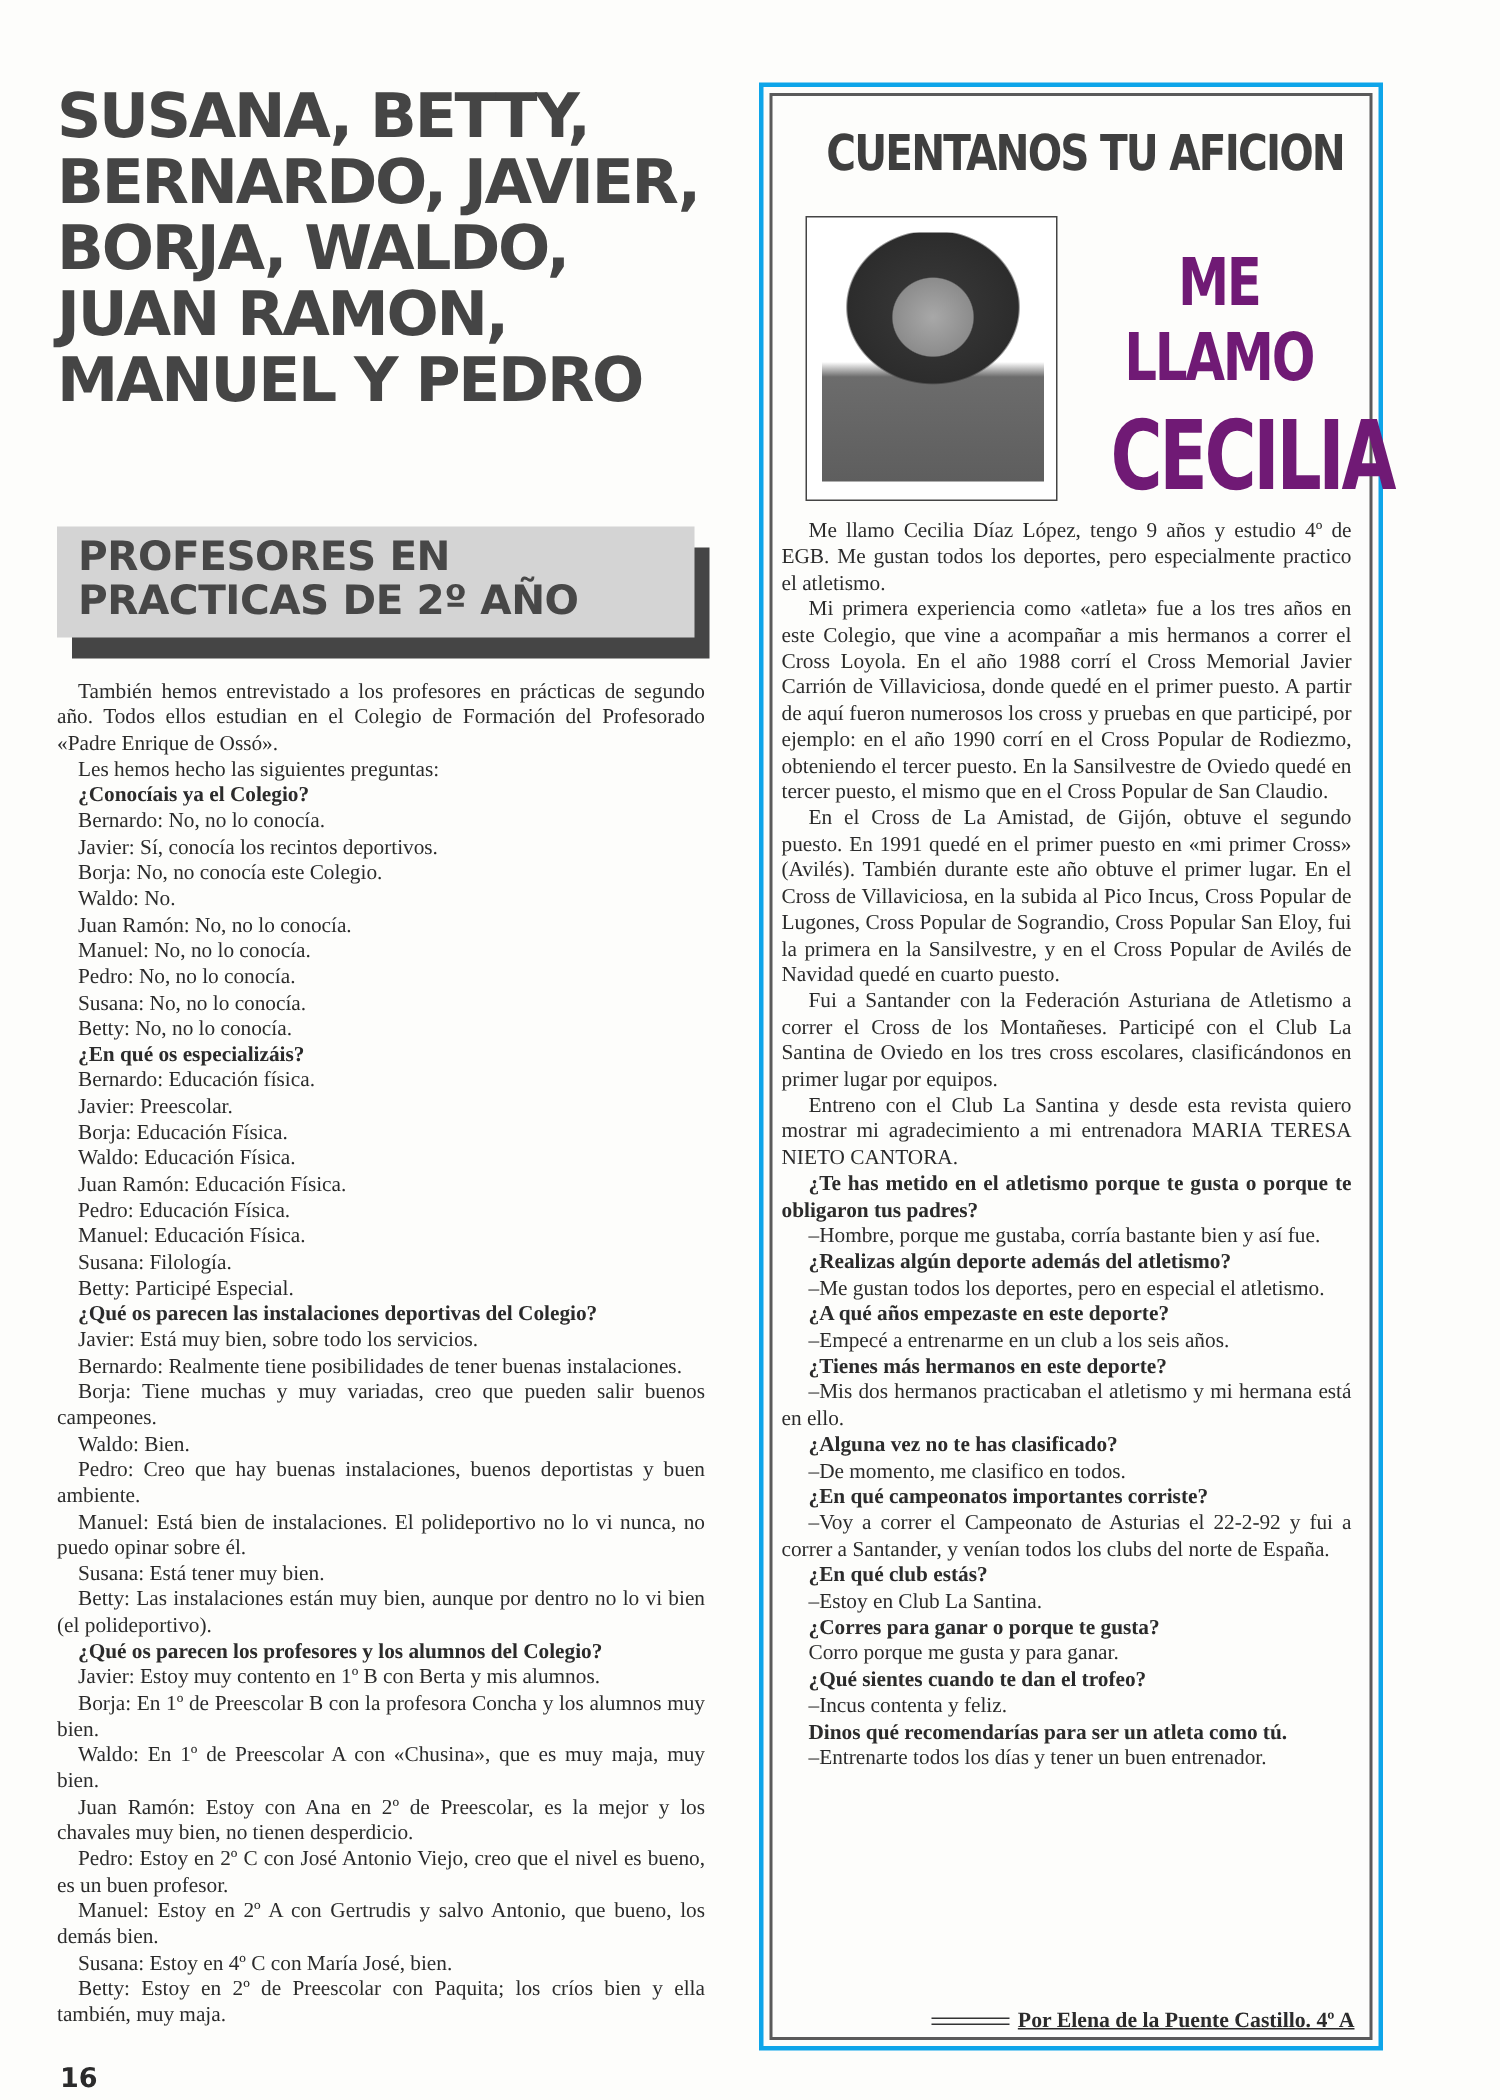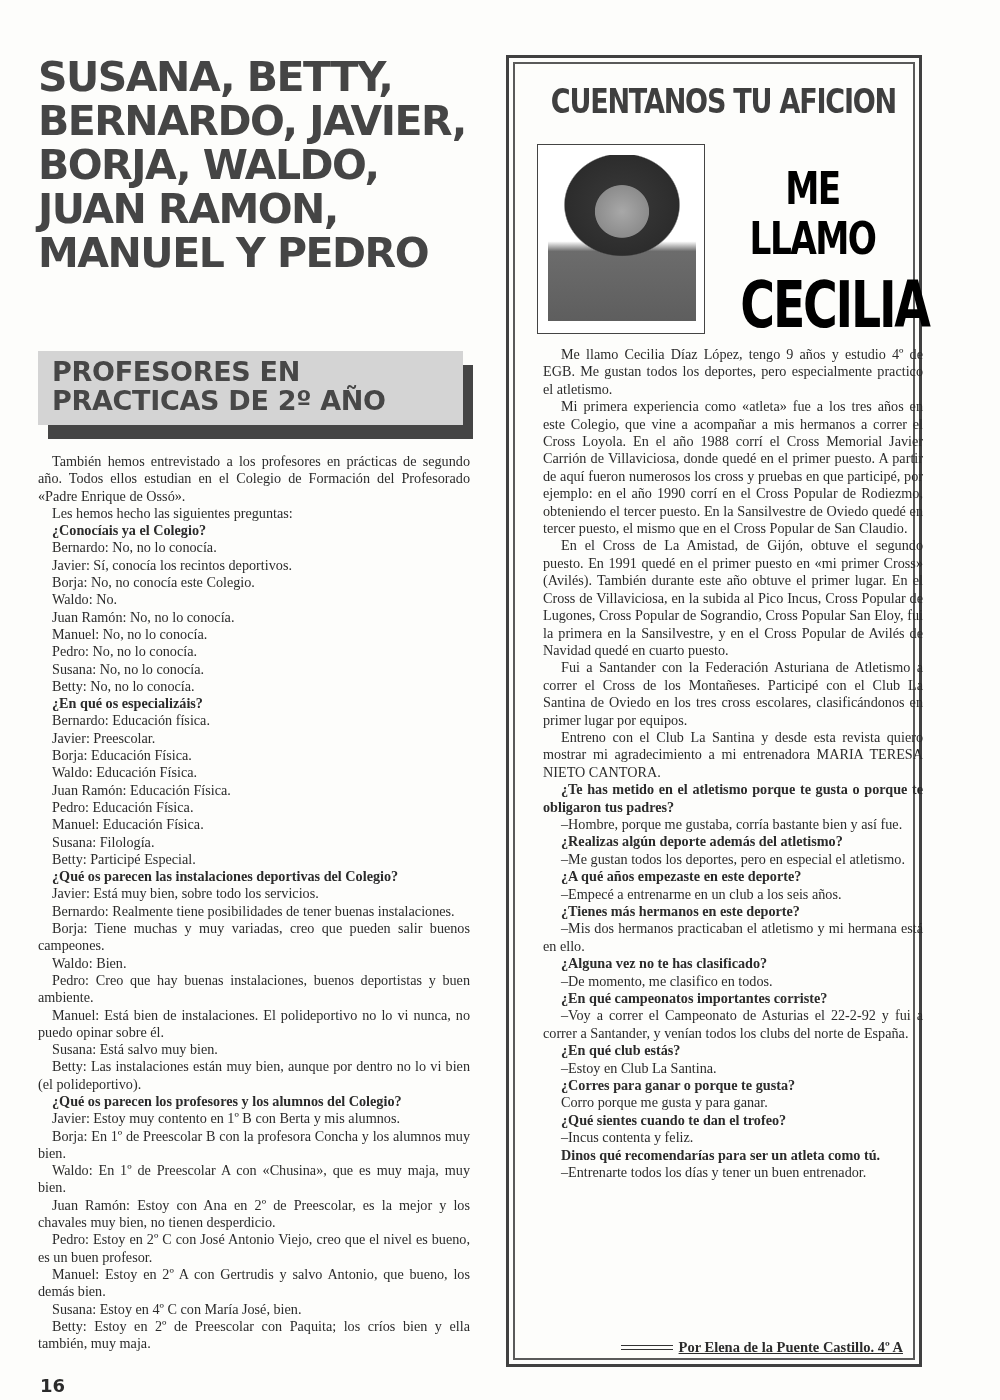--- a/index.html
+++ b/index.html
@@ -17,33 +17,33 @@
   .subhead-box span { display: block; font-family: "DejaVu Sans", sans-serif; font-weight: bold; font-size: 27px; line-height: 29px; color: #474747; letter-spacing: -0.3px; }
   .subhead-box span:first-child { padding-top: 6px; }
 
   .article-left { position: absolute; left: 0; top: 398px; width: 432px; font-size: 14.2px; line-height: 17.3px; text-align: justify; }
   .article-left p { margin: 0; text-indent: 14px; }
   .q { font-weight: bold; }
 
   .page-number { position: absolute; left: 40px; top: 1375px; font-family: "DejaVu Sans", sans-serif; font-weight: bold; font-size: 18px; color: #2b2b2b; }
 
   
-  .frame-outer { position: absolute; left: 506px; top: 55px; width: 416px; height: 1312px; border: 3px solid #404040; box-sizing: border-box; }
+  .frame-outer { position: absolute; left: 506px; top: 55px; width: 416px; height: 1312px; border: 3px solid #0ea5e9; box-sizing: border-box; }
   .frame-inner { position: absolute; left: 4px; top: 4px; right: 4px; bottom: 4px; border: 2px solid #5a5a5a; }
 
   .right-header { position: absolute; left: 0; right: 0; top: 18px; text-align: center; font-family: "DejaVu Sans", sans-serif; font-weight: bold; font-size: 33px; letter-spacing: -1.5px; color: #3f3f3f; transform: scaleX(0.82); transform-origin: center; white-space: nowrap; }
 
   .photo-frame { position: absolute; left: 22px; top: 80px; width: 166px; height: 188px; border: 1.5px solid #444; background: #fff; }
   .photo { position: absolute; left: 10px; top: 10px; width: 148px; height: 166px; background: radial-gradient(ellipse 30% 26% at 50% 34%, #a8a8a8 0%, #8c8c8c 60%, transparent 62%), radial-gradient(ellipse 48% 38% at 50% 30%, #3a3a3a 0%, #2c2c2c 80%, transparent 82%), linear-gradient(#ffffff 0%, #ffffff 52%, #6c6c6c 58%, #5e5e5e 100%); }
 
-  .me-llamo { position: absolute; left: 200px; top: 100px; width: 195px; text-align: center; font-family: "DejaVu Sans", sans-serif; font-weight: bold; color: #000000; }
+  .me-llamo { position: absolute; left: 200px; top: 100px; width: 195px; text-align: center; font-family: "DejaVu Sans", sans-serif; font-weight: bold; color: #701a75; }
   .me-llamo .l1 { display: block; font-size: 44px; line-height: 50px; letter-spacing: -2px; transform: scaleX(0.78); }
   .me-llamo .l2 { display: block; font-size: 64px; line-height: 70px; letter-spacing: -3px; transform: scaleX(0.74); margin-top: 6px; }
 
-  .article-right { position: absolute; left: 28px; top: 282px; width: 380px; font-size: 14.2px; line-height: 17.4px; text-align: justify; }
+  .article-right { position: absolute; left: 6px; top: 282px; width: 380px; font-size: 14.2px; line-height: 17.4px; text-align: justify; }
   .article-right p { margin: 0; text-indent: 18px; }
 
   .byline { position: absolute; right: 10px; top: 1275px; font-family: "Liberation Serif", serif; font-weight: bold; font-size: 14.5px; color: #2b2b2b; display: flex; align-items: center; gap: 6px; text-decoration: underline; }
   .byline-rule { display: inline-block; width: 52px; height: 5px; border-top: 1.5px solid #333; border-bottom: 1.5px solid #333; box-sizing: border-box; }
 </style>
 </head>
 <body>
 
 <div id="left-col">
   <h1 class="big-title">
@@ -85,21 +85,21 @@
       <p>Manuel: Educación Física.</p>
       <p>Susana: Filología.</p>
       <p>Betty: Participé Especial.</p>
       <p class="q">¿Qué os parecen las instalaciones deportivas del Colegio?</p>
       <p>Javier: Está muy bien, sobre todo los servicios.</p>
       <p>Bernardo: Realmente tiene posibilidades de tener buenas instalaciones.</p>
       <p>Borja: Tiene muchas y muy variadas, creo que pueden salir buenos campeones.</p>
       <p>Waldo: Bien.</p>
       <p>Pedro: Creo que hay buenas instalaciones, buenos deportistas y buen ambiente.</p>
       <p>Manuel: Está bien de instalaciones. El polideportivo no lo vi nunca, no puedo opinar sobre él.</p>
-      <p>Susana: Está salvo muy bien.</p>
+      <p>Susana: Está tener muy bien.</p>
       <p>Betty: Las instalaciones están muy bien, aunque por dentro no lo vi bien (el polideportivo).</p>
       <p class="q">¿Qué os parecen los profesores y los alumnos del Colegio?</p>
       <p>Javier: Estoy muy contento en 1º B con Berta y mis alumnos.</p>
       <p>Borja: En 1º de Preescolar B con la profesora Concha y los alumnos muy bien.</p>
       <p>Waldo: En 1º de Preescolar A con «Chusina», que es muy maja, muy bien.</p>
       <p>Juan Ramón: Estoy con Ana en 2º de Preescolar, es la mejor y los chavales muy bien, no tienen desperdicio.</p>
       <p>Pedro: Estoy en 2º C con José Antonio Viejo, creo que el nivel es bueno, es un buen profesor.</p>
       <p>Manuel: Estoy en 2º A con Gertrudis y salvo Antonio, que bueno, los demás bien.</p>
       <p>Susana: Estoy en 4º C con María José, bien.</p>
       <p>Betty: Estoy en 2º de Preescolar con Paquita; los críos bien y ella también, muy maja.</p>

